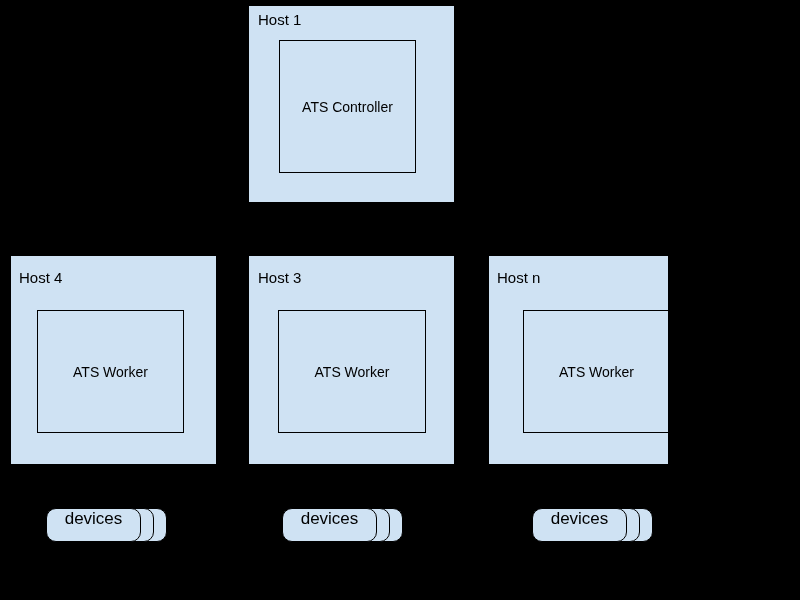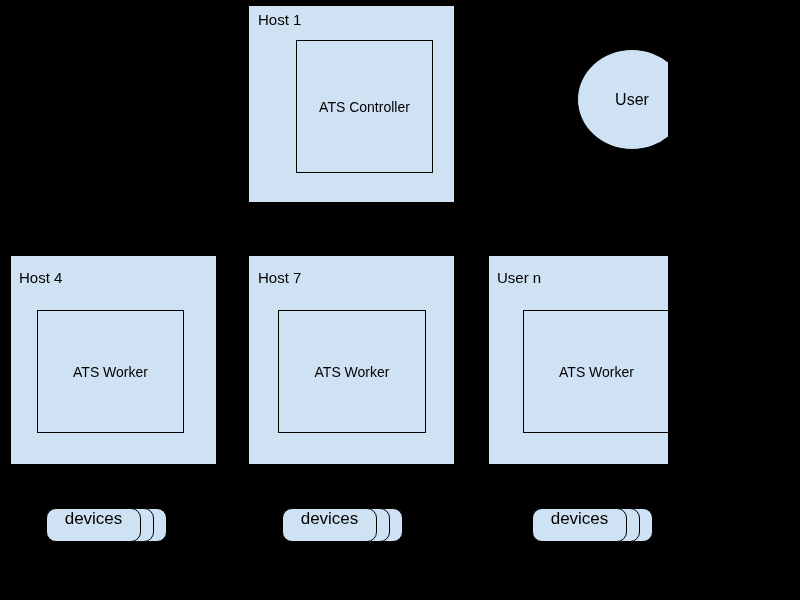--- a/index.html
+++ b/index.html
@@ -60,21 +60,21 @@
   .device-rect.back2{left:26px;}
   .device-rect.back1{left:13px;}
   .device-rect.front{
     left:0;
     display:flex;align-items:flex-start;justify-content:center;
     font-size:17px;
   }
   
   #host1{left:248px;top:5px;width:207px;height:198px;}
   #host1 .host-label{left:9px;top:5px;}
-  #host1 .inner-box{left:47px;top:34px;width:137px;height:133px;}
+  #host1 .inner-box{left:30px;top:34px;width:137px;height:133px;}
 
   #host2{left:10px;top:255px;width:207px;height:210px;}
   #host2 .host-label{left:8px;top:13px;}
   #host2 .inner-box{left:26px;top:54px;width:147px;height:123px;}
 
   #host3{left:248px;top:255px;width:207px;height:210px;}
   #host3 .host-label{left:9px;top:13px;}
   #host3 .inner-box{left:29px;top:54px;width:148px;height:123px;}
 
   #hostn{left:488px;top:255px;width:207px;height:210px;}
@@ -90,40 +90,37 @@
 
 <div class="stage">
 
   <div class="host" id="host1">
     <span class="host-label">Host 1</span>
     <div class="inner-box">
       <span>ATS Controller</span>
     </div>
   </div>
 
-  <div class="ellipse">
-    <span>User</span>
-  </div>
 
   <div class="host" id="host2">
     <span class="host-label">Host 4</span>
     <div class="inner-box">
       <span>ATS Worker</span>
     </div>
   </div>
 
   <div class="host" id="host3">
-    <span class="host-label">Host 7</span>
+    <span class="host-label">Host 3</span>
     <div class="inner-box">
       <span>ATS Worker</span>
     </div>
   </div>
 
   <div class="host" id="hostn">
-    <span class="host-label">User n</span>
+    <span class="host-label">Host n</span>
     <div class="inner-box">
       <span>ATS Worker</span>
     </div>
   </div>
 
   <div class="devices-stack" id="devices1">
     <div class="device-rect back2"></div>
     <div class="device-rect back1"></div>
     <div class="device-rect front">
       <span>devices</span>

